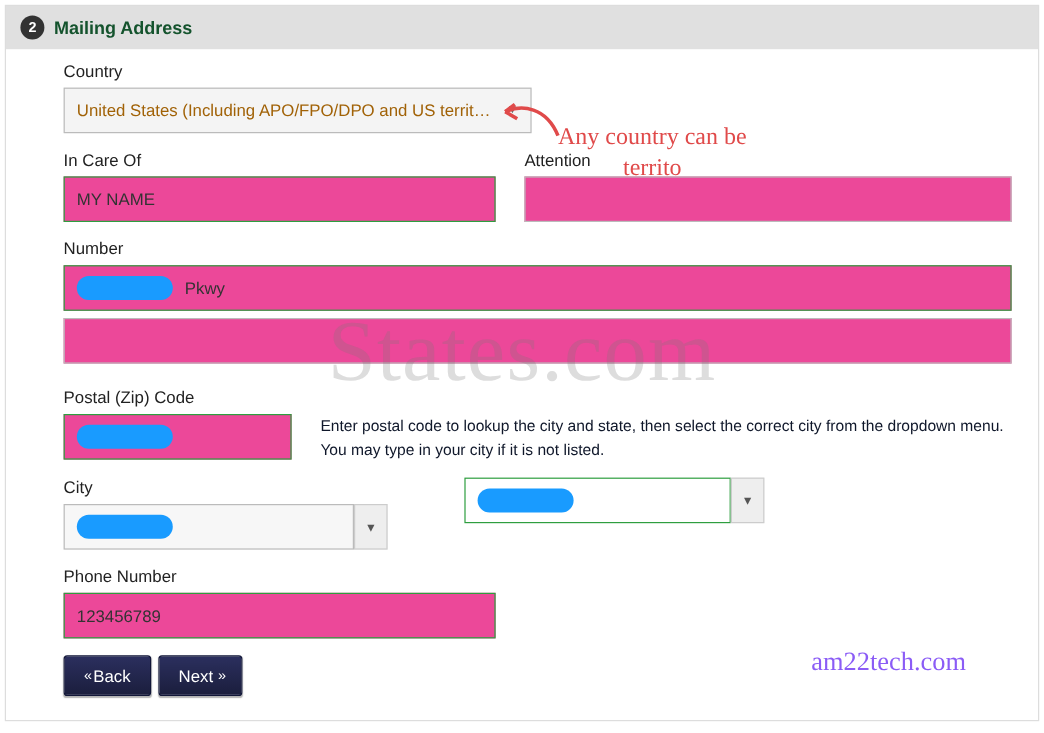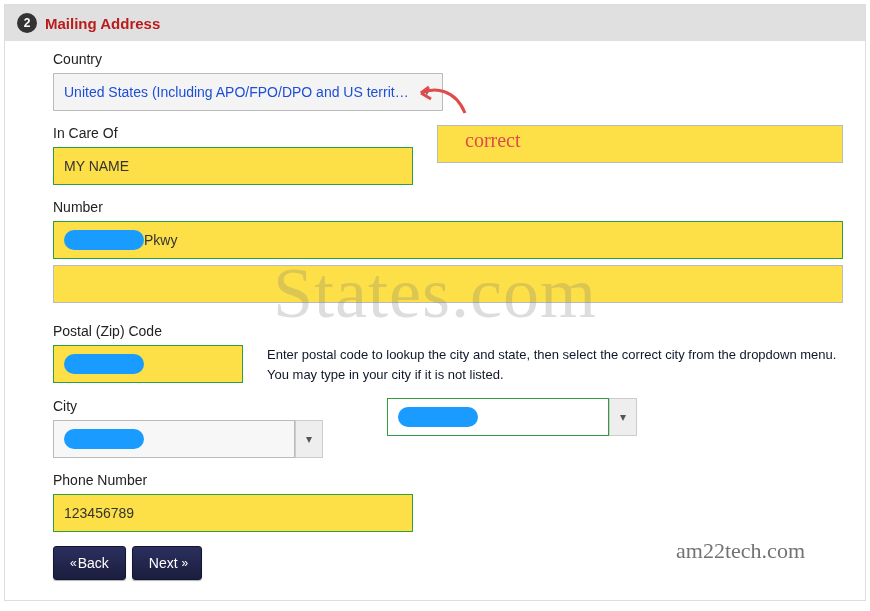--- a/index.html
+++ b/index.html
@@ -32,53 +32,53 @@
     color: #fff;
     font-size: 12px;
     font-weight: bold;
     display: flex;
     align-items: center;
     justify-content: center;
   }
   .panel-title {
     font-weight: bold;
     font-size: 15px;
-    color: #b91c1c;
+    color: #14532d;
   }
   .panel-body {
     padding: 10px 22px 20px 48px;
     position: relative;
   }
   .row { display: flex; gap: 24px; margin-bottom: 14px; }
   .field { display: flex; flex-direction: column; }
   .field-full { flex: 1; }
   .field-half { flex: 1; }
   label.fld-label {
     font-weight: normal;
     font-size: 14px;
     margin-bottom: 6px;
     color: #222;
   }
   .input, .select-box {
     border: 1px solid #bbb;
-    background: #fde047;
+    background: #ec4899;
     padding: 8px 10px;
     font-size: 14px;
     color: #333;
     height: 38px;
     line-height: 20px;
   }
   .input.green { border: 1px solid #2e9e3f; }
   .select-box {
     display: flex;
     align-items: center;
     justify-content: space-between;
     background: #f4f4f4;
   }
-  .select-box .txt { color: #1d4ed8; overflow: hidden; text-overflow: ellipsis; white-space: nowrap; }
+  .select-box .txt { color: #a16207; overflow: hidden; text-overflow: ellipsis; white-space: nowrap; }
   .select-caret {
     font-size: 10px;
     color: #666;
     margin-left: 8px;
   }
   .select-native {
     position: relative;
     display: flex;
   }
   .select-native .val {
@@ -141,21 +141,21 @@
     text-align:center;
     line-height:1.3;
     pointer-events:none;
   }
   .footer-brand {
     position:absolute;
     right: 60px;
     bottom: 36px;
     font-family: Georgia, 'Times New Roman', serif;
     font-size:22px;
-    color:#737373;
+    color:#8b5cf6;
   }
   .watermark {
     position:absolute;
     left: 50%; top: 45%;
     transform: translate(-50%,-50%);
     font-family: Georgia, 'Times New Roman', serif;
     font-size: 72px;
     color: rgba(120,120,120,0.25);
     pointer-events:none;
     white-space:nowrap;
@@ -173,48 +173,49 @@
 
   <div class="panel-body">
 
     <div class="watermark">States.com</div>
 
     <svg class="annot-arrow" width="60" height="40">
       <path d="M50 32 C 40 8, 20 6, 6 12" stroke="#e04a4a" stroke-width="3" fill="none"></path>
       <path d="M6 12 L14 6 M6 12 L16 18" stroke="#e04a4a" stroke-width="3" fill="none"></path>
     </svg>
     <div class="annot-text">
-      <br>
-      <span>correct</span>
+      <span>Any country can be</span><br>
+      <span>territo</span>
     </div>
 
     <div class="row">
       <div class="field field-half" style="max-width:390px">
         <label class="fld-label">Country</label>
         <div class="select-box">
           <span class="txt">United States (Including APO/FPO/DPO and US territo...</span>
           <span class="select-caret">▼</span>
         </div>
       </div>
     </div>
 
     <div class="row">
       <div class="field field-half" style="max-width:360px">
         <label class="fld-label">In Care Of</label>
         <input class="input green" value="MY NAME" style="">
       </div>
       <div class="field field-half">
+        <label class="fld-label">Attention</label>
         <input class="input" value="" style="">
       </div>
     </div>
 
     <div class="row">
       <div class="field field-full addr-block">
         <label class="fld-label">Number</label>
-        <div class="input green" style="display:flex;align-items:center;">
+        <div class="input green" style="display:flex;align-items:center;gap:10px">
           <span class="blob"></span>
           <span>Pkwy</span>
         </div>
         <input class="input" value="" style="">
       </div>
     </div>
 
     <div class="row" style="align-items:flex-start">
       <div class="field" style="width:190px">
         <label class="fld-label">Postal (Zip) Code</label>

